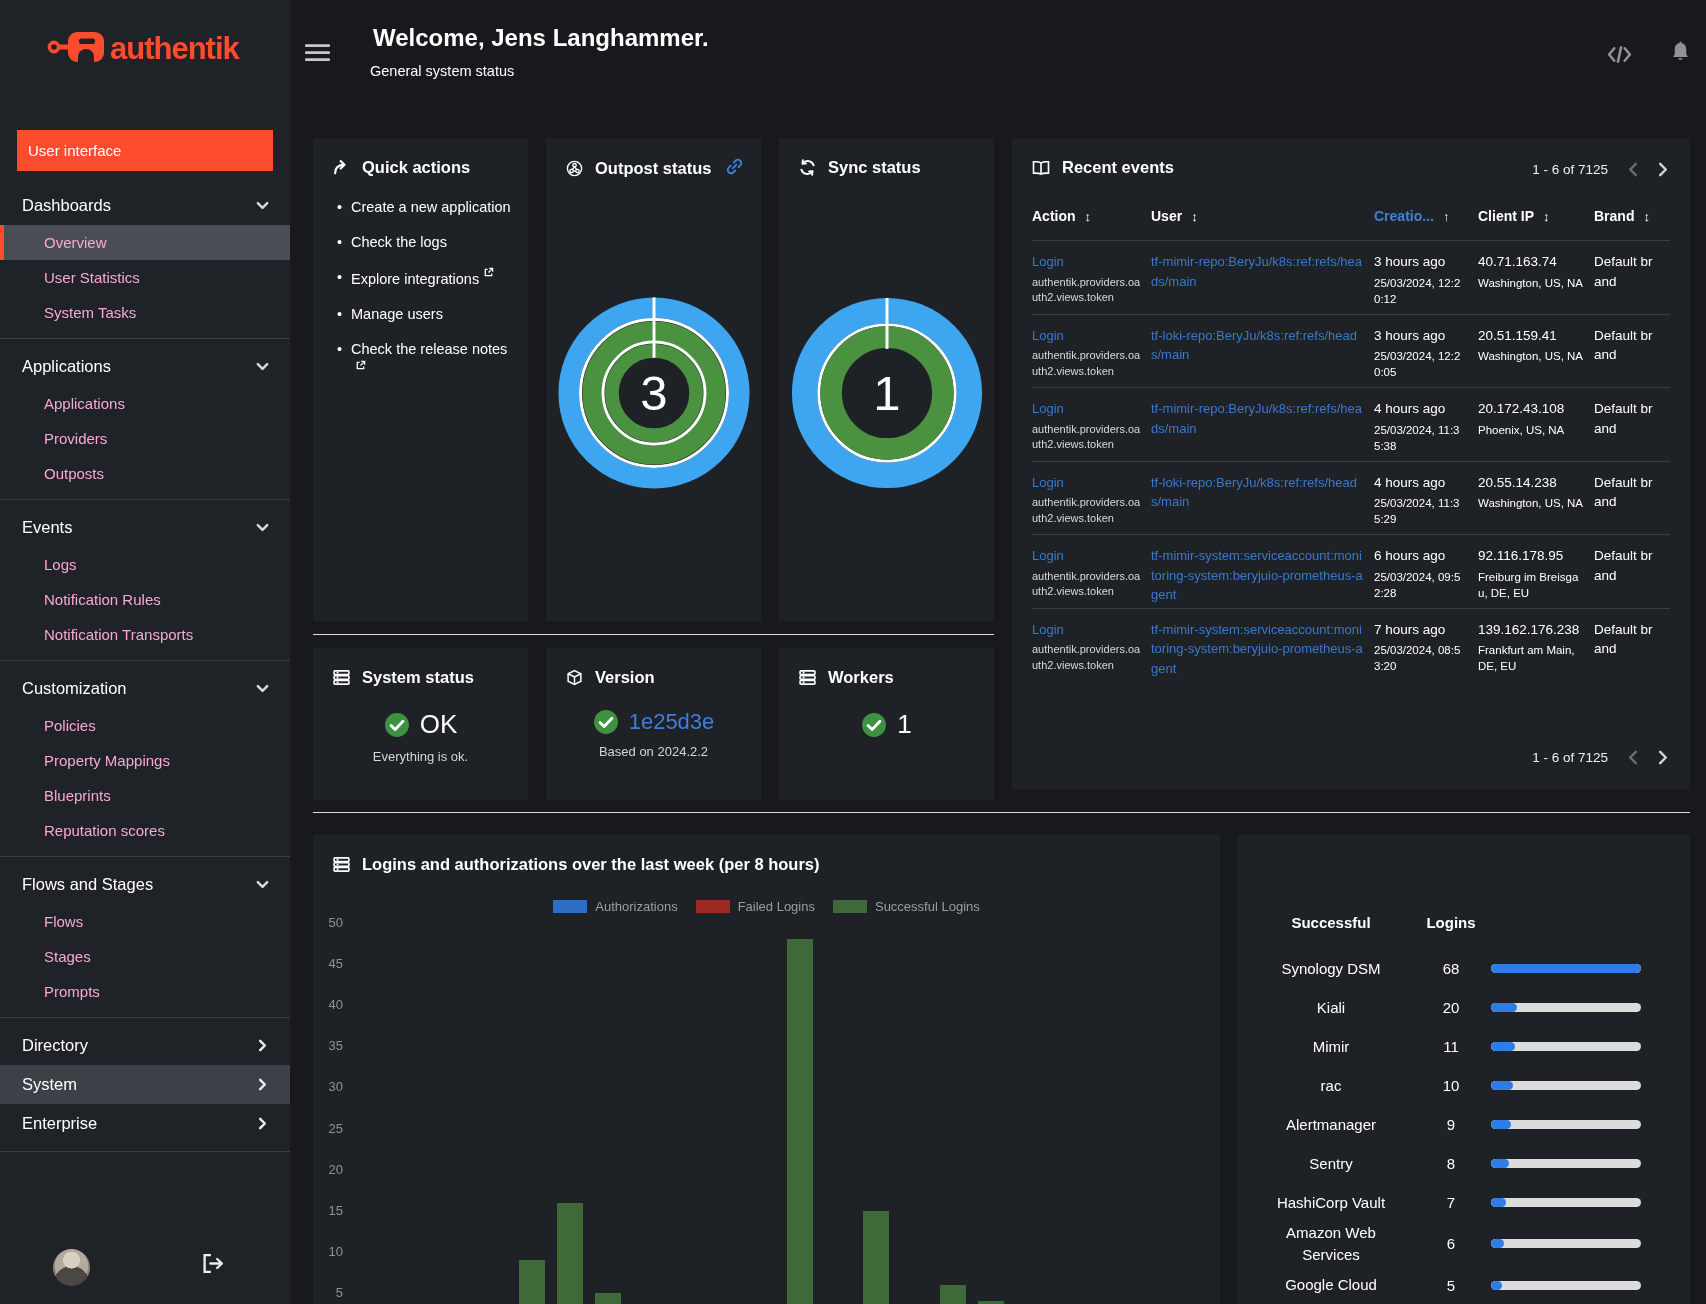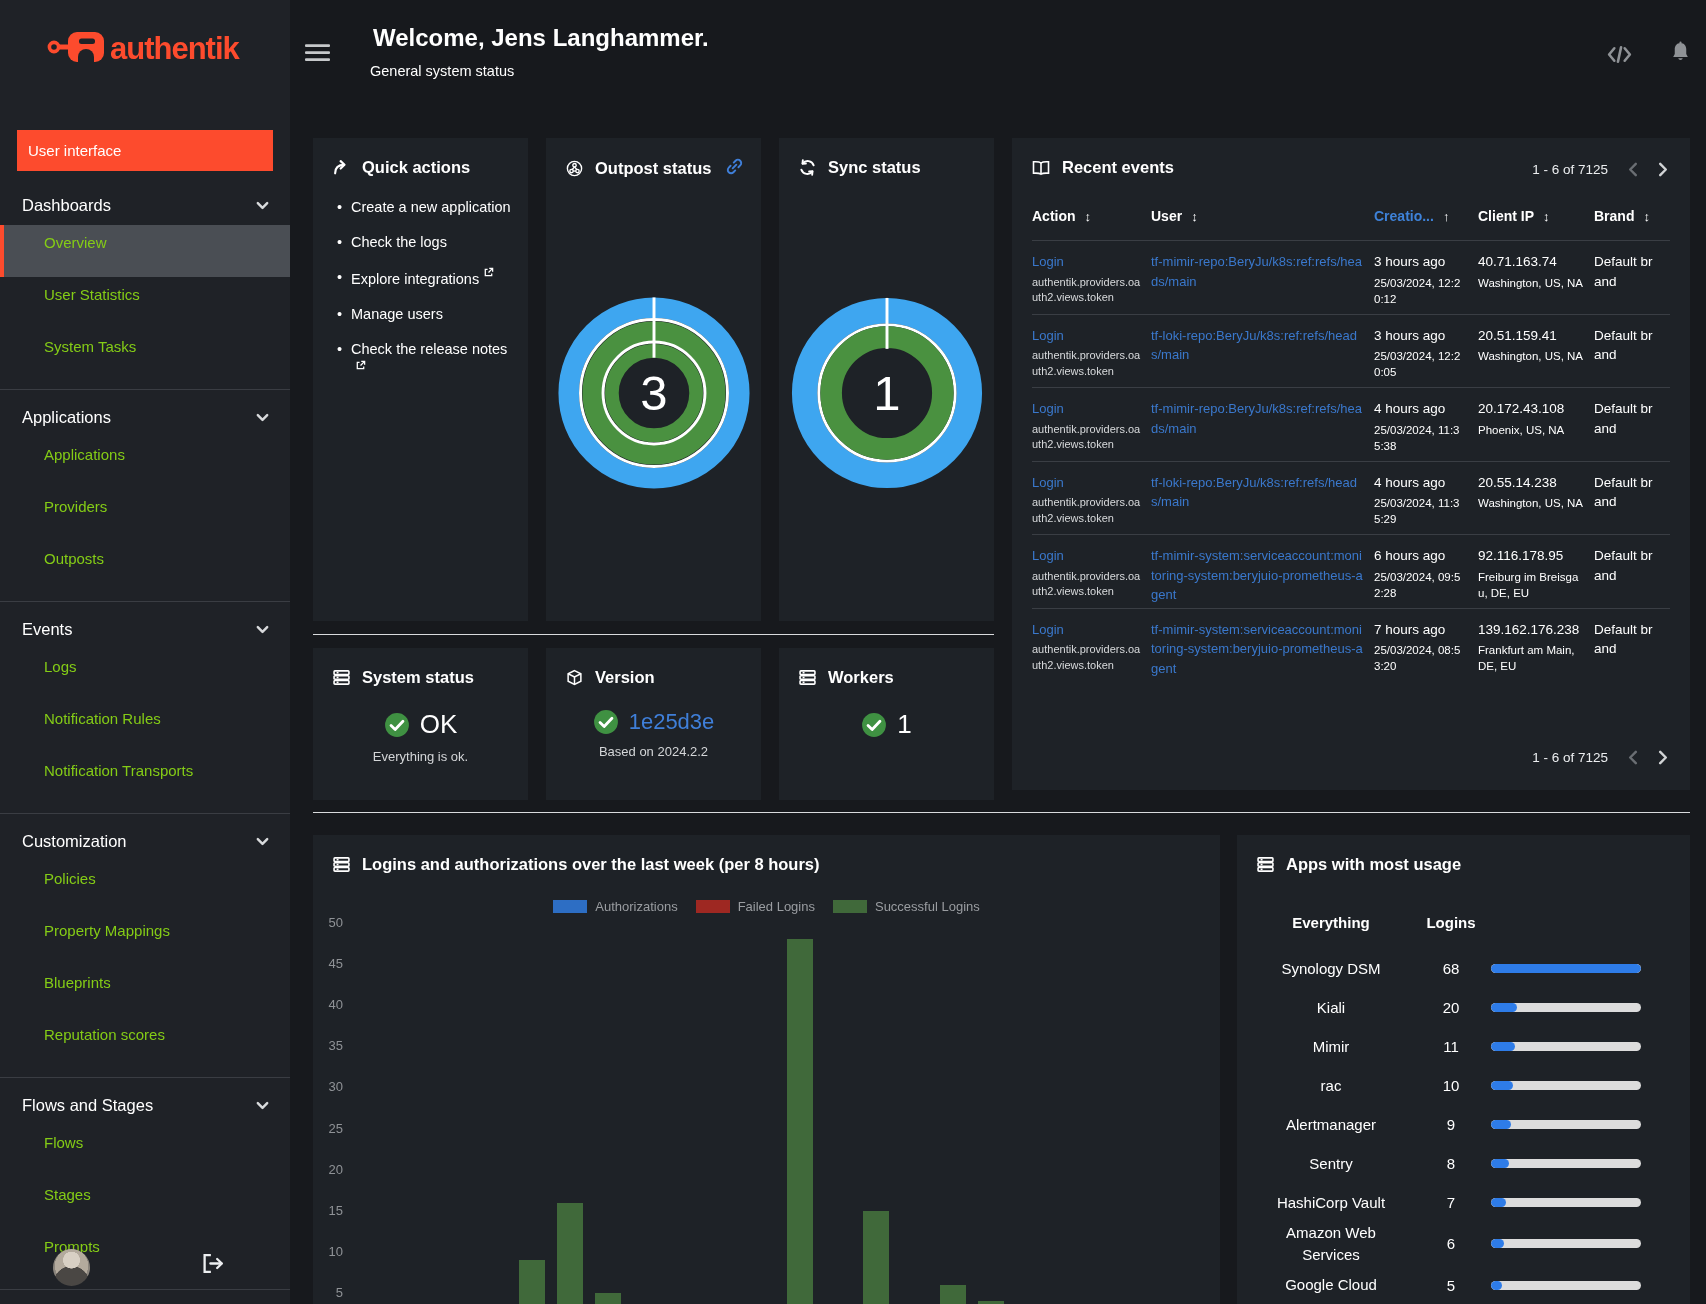--- a/index.html
+++ b/index.html
@@ -16,21 +16,21 @@
     display:block; position:absolute; left:17px; top:130px; width:256px; height:41px;
     background:#fd4b2d; color:#fff; border:none; text-align:left; padding-left:11px;
     font-size:15px; font-family:inherit; cursor:pointer;
   }
   .nav { position:absolute; top:186px; left:0; right:0; }
   .nav-group-header {
     display:flex; align-items:center; justify-content:space-between;
     padding:10px 20px 10px 22px; font-size:16.5px; color:#fff; cursor:pointer;
   }
   .nav-group-header.highlighted { background:#3d4046;text-align:center; }
-  .nav-item { padding:9px 0 26px 44px; font-size:15px; color:#84cc16; cursor:pointer; }
+  .nav-item { padding:9px 0 9px 44px; font-size:15px; color:#f9a8d4; cursor:pointer; }
   .nav-item.active { background:#4a4e54; border-left:4px solid #fd4b2d; padding-left:40px; }
   .nav-sep { border-top:1px solid #3a3d43; margin:8px 0; }
   .sidebar-footer { position:absolute; bottom:0; left:0; right:0; height:78px; }
   .avatar {
     position:absolute; left:53px; bottom:18px; width:37px; height:37px; border-radius:50%;
     background:
       radial-gradient(circle at 50% 30%, #d8d0c4 0 26%, transparent 27%),
       radial-gradient(circle at 50% 95%, #4a4744 0 45%, transparent 46%),
       radial-gradient(circle at 50% 45%, #b3aa9d 0 60%, #8b857d 61%);
     cursor:pointer;
@@ -581,34 +581,23 @@
         <div class="cbar" title="Successful Logins: 16" style="background: rgb(64, 105, 58); left: 243.8px; top: 367.548px; height: 131.552px;"></div>
         <div class="cbar" title="Successful Logins: 5" style="background: rgb(64, 105, 58); left: 282.1px; top: 457.99px; height: 41.11px;"></div>
         <div class="cbar" title="Successful Logins: 48" style="background: rgb(64, 105, 58); left: 473.6px; top: 104.444px; height: 394.656px;"></div>
         <div class="cbar" title="Successful Logins: 15" style="background: rgb(64, 105, 58); left: 550.2px; top: 375.77px; height: 123.33px;"></div>
         <div class="cbar" title="Successful Logins: 6" style="background: rgb(64, 105, 58); left: 626.8px; top: 449.768px; height: 49.332px;"></div>
         <div class="cbar" title="Successful Logins: 4" style="background: rgb(64, 105, 58); left: 665.1px; top: 466.212px; height: 32.888px;"></div>
       </div>
   </section>
 
   <section class="card" id="card-apps">
-    <div class="card-title">
-      <svg width="17" height="17" viewBox="0 0 16 16" fill="none" stroke="#fff" stroke-width="1.5">
-        <rect x="1" y="1.8" width="14" height="3.4" rx="0.8"></rect>
-          <rect x="1" y="6.3" width="14" height="3.4" rx="0.8"></rect>
-          <rect x="1" y="10.8" width="14" height="3.4" rx="0.8"></rect>
-        <line x1="3.4" y1="3.5" x2="5.2" y2="3.5"></line>
-          <line x1="3.4" y1="8" x2="5.2" y2="8"></line>
-          <line x1="3.4" y1="12.5" x2="5.2" y2="12.5"></line>
-      </svg>
-      <span>Apps with most usage</span>
-    </div>
     <div class="apps-body">
       <div class="apps-grid apps-header">
-        <div>Everything</div>
+        <div>Successful</div>
         <div>Logins</div>
         <div></div>
       </div>
       <div>
           <div class="apps-grid app-row">
             <div class="cell-app">Synology DSM</div>
             <div class="cell-logins">68</div>
             <div>
               <div class="bar-track">
                 <div class="bar-fill" style="width: 100%;"></div>

